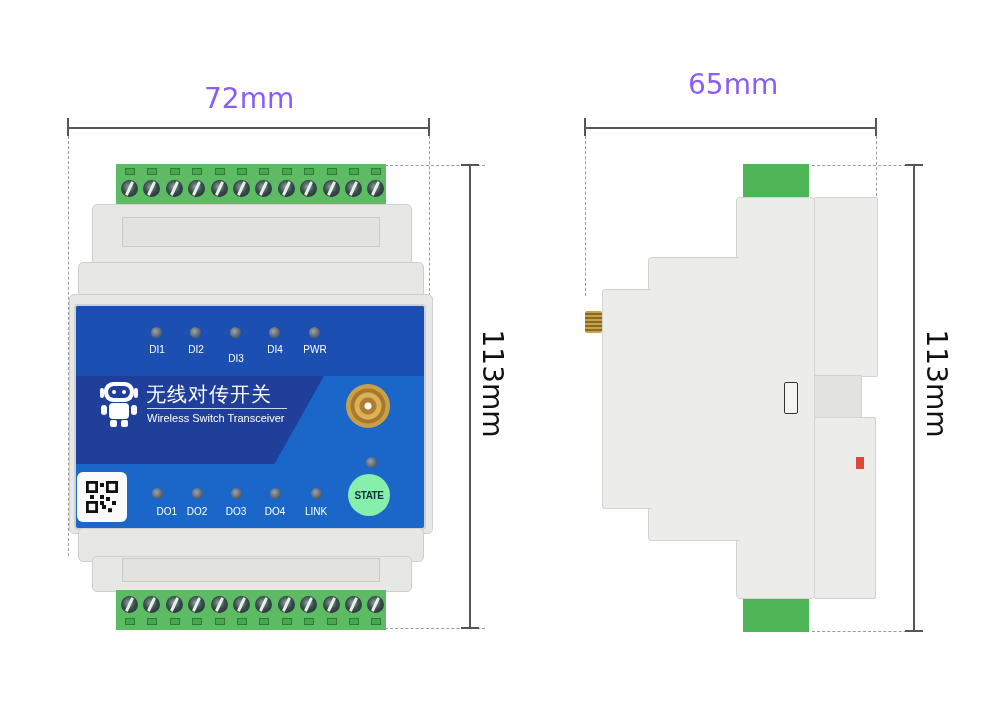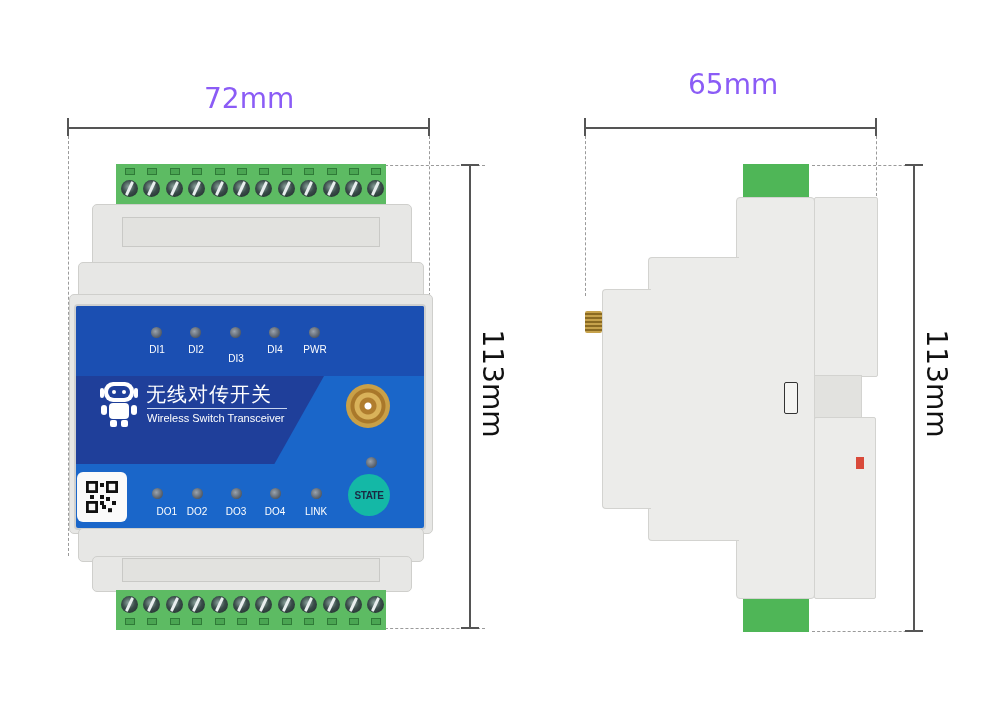--- a/index.html
+++ b/index.html
@@ -21,21 +21,21 @@
     .screw::after{content:"";position:absolute;left:7px;top:1px;width:3px;height:15px;background:#e8eeee;transform:rotate(25deg);border-radius:1px;}
     .case{position:absolute;background:#e7e7e5;border:1px solid #cfcfcc;border-radius:5px;}
     .recess{position:absolute;background:#e2e2df;border:1px solid #c9c9c6;}
     .panel{position:absolute;background:#1a66c9;border:2px solid #cfd0cf;border-radius:4px;overflow:hidden;}
     .panel-dark{position:absolute;background:#1f3f9a;}
     .led{position:absolute;width:11px;height:11px;border-radius:50%;background:radial-gradient(circle at 40% 40%,#9aa3ad 0%,#5b6470 60%,#3c434c 100%);}
     .led-label{position:absolute;font-size:10px;color:#ffffff;font-family:"Liberation Sans",sans-serif;width:40px;text-align:center;}
     .title-cn{position:absolute;font-family:"DejaVu Sans",sans-serif;font-size:20px;color:#ffffff;letter-spacing:1px;}
     .title-en{position:absolute;font-size:11px;color:#ffffff;}
     .qr{position:absolute;background:#fafafa;border-radius:6px;}
-    .state-btn{position:absolute;width:42px;height:42px;border-radius:50%;background:#14b8a6;color:#1a2a44;font-weight:bold;font-size:10px;display:flex;align-items:center;justify-content:center;letter-spacing:-0.5px;text-align:center;}
+    .state-btn{position:absolute;width:42px;height:42px;border-radius:50%;background:#86efac;color:#1a2a44;font-weight:bold;font-size:10px;display:flex;align-items:center;justify-content:center;letter-spacing:-0.5px;text-align:center;}
     .antenna{position:absolute;width:44px;height:44px;border-radius:50%;background:radial-gradient(circle at 50% 50%,#ffffff 0 3px,#b07d2e 4px 8px,#d9b25a 9px 13px,#a9782a 14px 17px,#c9a047 18px 22px);}
 
     
     .side-grey{position:absolute;background:#ececea;border:1px solid #d3d3d0;}
     .side-green{position:absolute;background:#4fb657;}
   </style>
 </head>
 <body>
 
 <div class="dim-label" style="left:204px;top:82px;">72mm</div>

